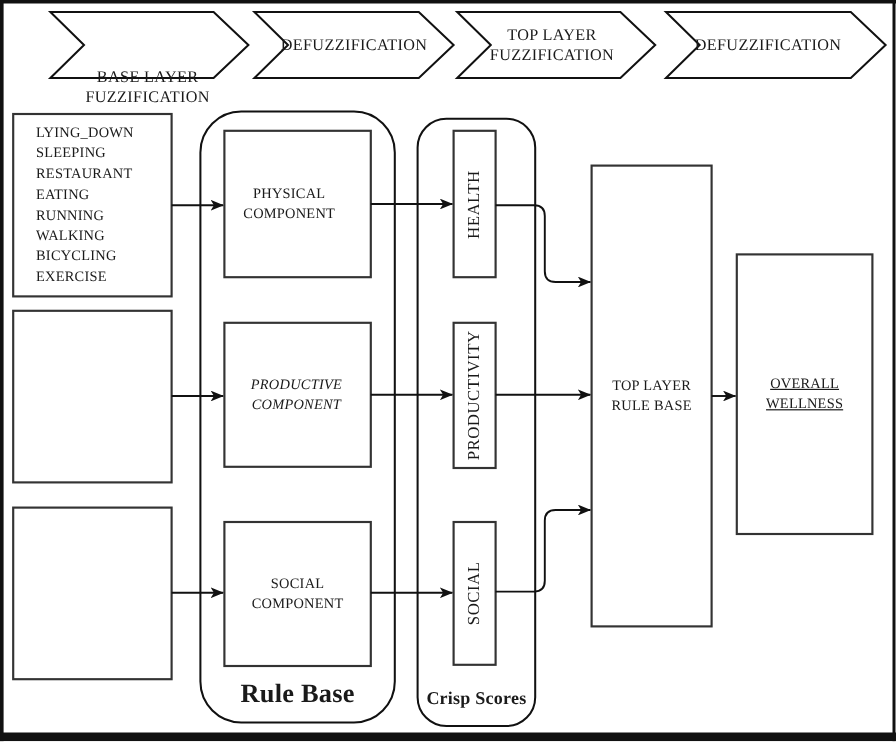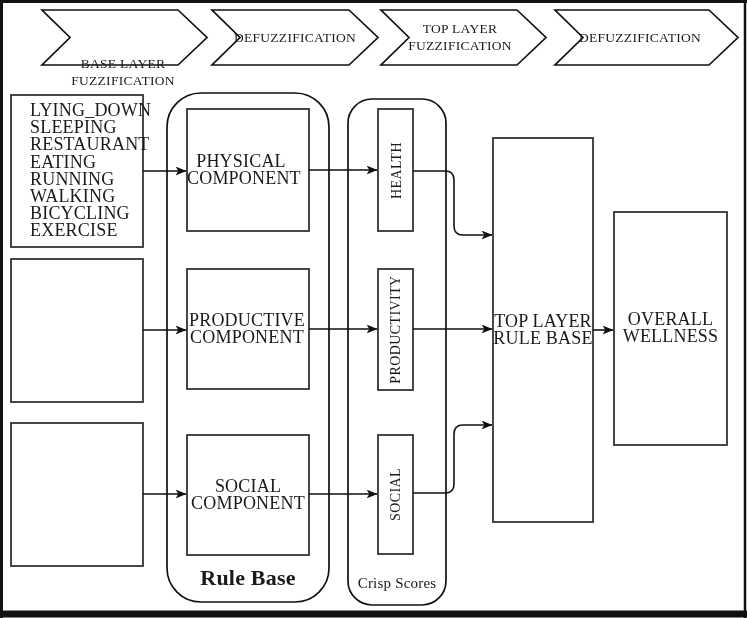--- a/index.html
+++ b/index.html
@@ -3,30 +3,30 @@
 <meta charset="utf-8">
 <style>
   html,body { margin:0; padding:0; background:#e8e8e8; }
   .canvas {
     position:relative; width:747px; height:618px; background:#ffffff;
     font-family:"Liberation Serif", serif; overflow:hidden;
   }
   svg.layer { position:absolute; left:0; top:0; }
   .t {
     position:absolute; white-space:pre-line; color:#1a1a1a;
-    font-size:18px; line-height:17.2px; letter-spacing:0.2px;
+    font-size:12px; line-height:17.2px; letter-spacing:0.2px;
   }
   .center { text-align:center; }
   .banner-t { font-size:13.5px; line-height:16.5px; text-align:center; letter-spacing:0.3px; }
   .vlabel {
     position:absolute; color:#1a1a1a; font-size:14px; text-align:center;
     transform:rotate(-90deg); letter-spacing:0.4px; white-space:nowrap;
   }
   .title-lg { font-weight:bold; font-size:22px; text-align:center; letter-spacing:0.2px; }
-  .title-sm { font-weight:normal; font-size:15px; text-align:center; }
+  .title-sm { font-weight:bold; font-size:15px; text-align:center; }
 </style>
 </head>
 <body>
 
 <div class="canvas">
 
   <svg class="layer" width="747" height="618" viewBox="0 0 747 618">
     <defs>
       <marker id="arr" markerUnits="userSpaceOnUse" markerWidth="11" markerHeight="9" viewBox="0 0 11 9" refX="10.5" refY="4.5" orient="auto">
         <path d="M0,0 L11,4.5 L0,9 L2.8,4.5 Z" fill="#111"></path>
@@ -89,30 +89,30 @@
 SLEEPING
 RESTAURANT
 EATING
 RUNNING
 WALKING
 BICYCLING
 EXERCISE</div>
 
   <div class="t center" style="left:187px; top:153px; width:108px;">PHYSICAL
 COMPONENT</div>
-  <div class="t center" style="left:187px; top:312px; width:120px;">PRODUCTIVE
+  <div class="t center" style="left:187px; top:312px; width:120px;font-style:italic;">PRODUCTIVE
 COMPONENT</div>
   <div class="t center" style="left:187px; top:478px; width:122px;">SOCIAL
 COMPONENT</div>
 
   <div class="vlabel" style="left:334.5px; top:153px; width:122px; height:35px; line-height:35px;">HEALTH</div>
   <div class="vlabel" style="left:335px; top:312px; width:121px; height:35px; line-height:35px;">PRODUCTIVITY</div>
   <div class="vlabel" style="left:336px; top:477px; width:119px; height:35px; line-height:35px;">SOCIAL</div>
 
   <div class="t title-lg" style="left:168px; top:565px; width:160px; line-height:26px;">Rule Base</div>
   <div class="t title-sm" style="left:347px; top:574px; width:100px; line-height:18px;">Crisp Scores</div>
 
   <div class="t center" style="left:493px; top:313px; width:100px;">TOP LAYER
 RULE BASE</div>
-  <div class="t center" style="left:614px; top:311px; width:113px;">OVERALL
+  <div class="t center" style="left:614px; top:311px; width:113px;text-decoration:underline;">OVERALL
 WELLNESS</div>
 
 </div>
 
 </body></html>

